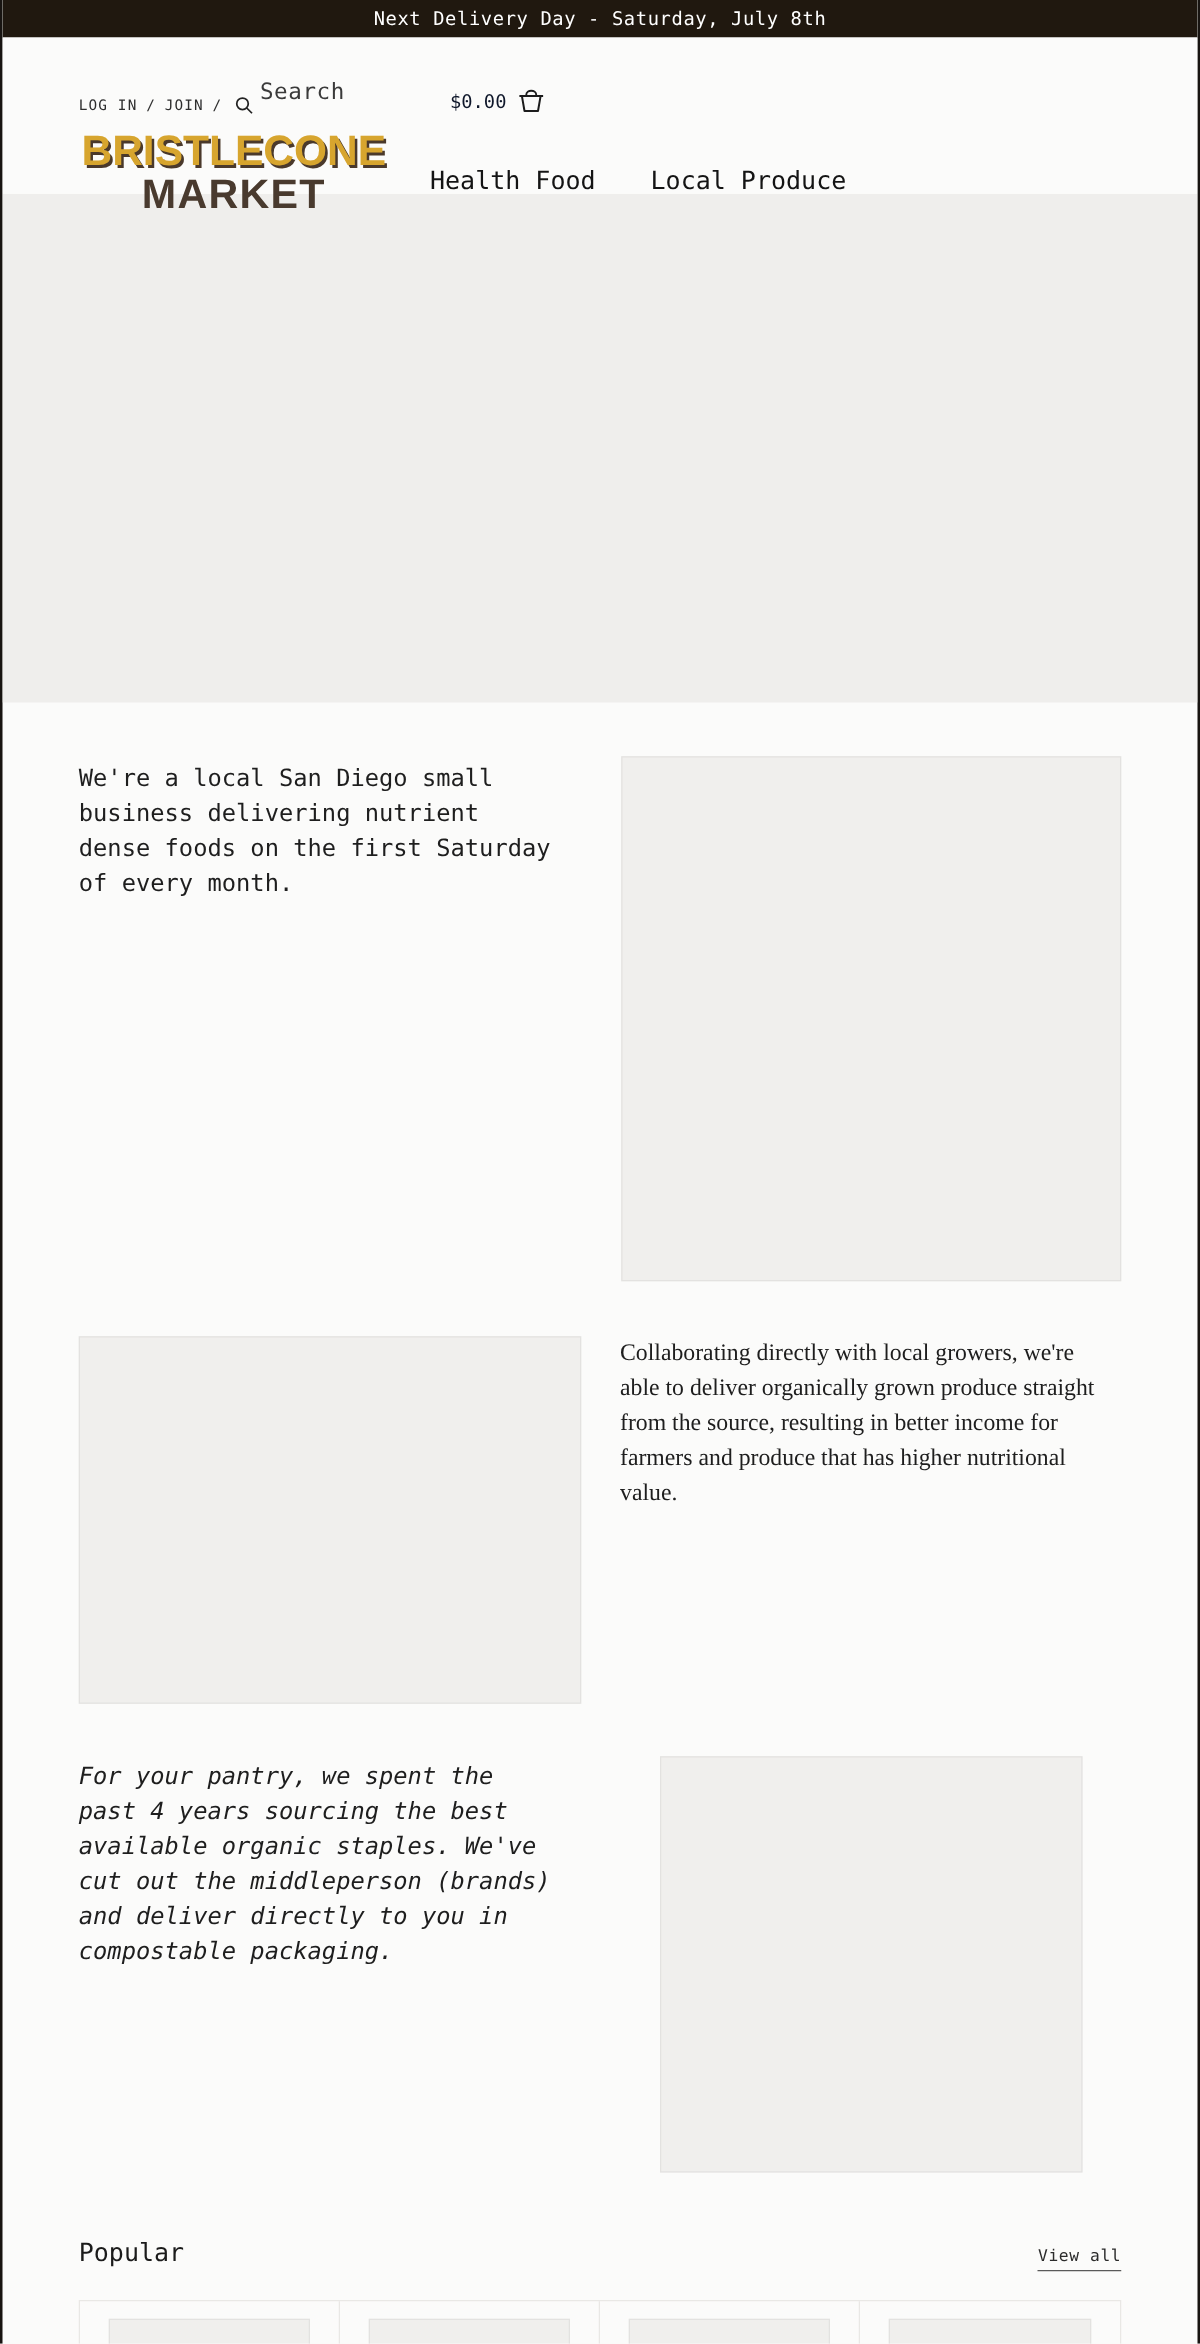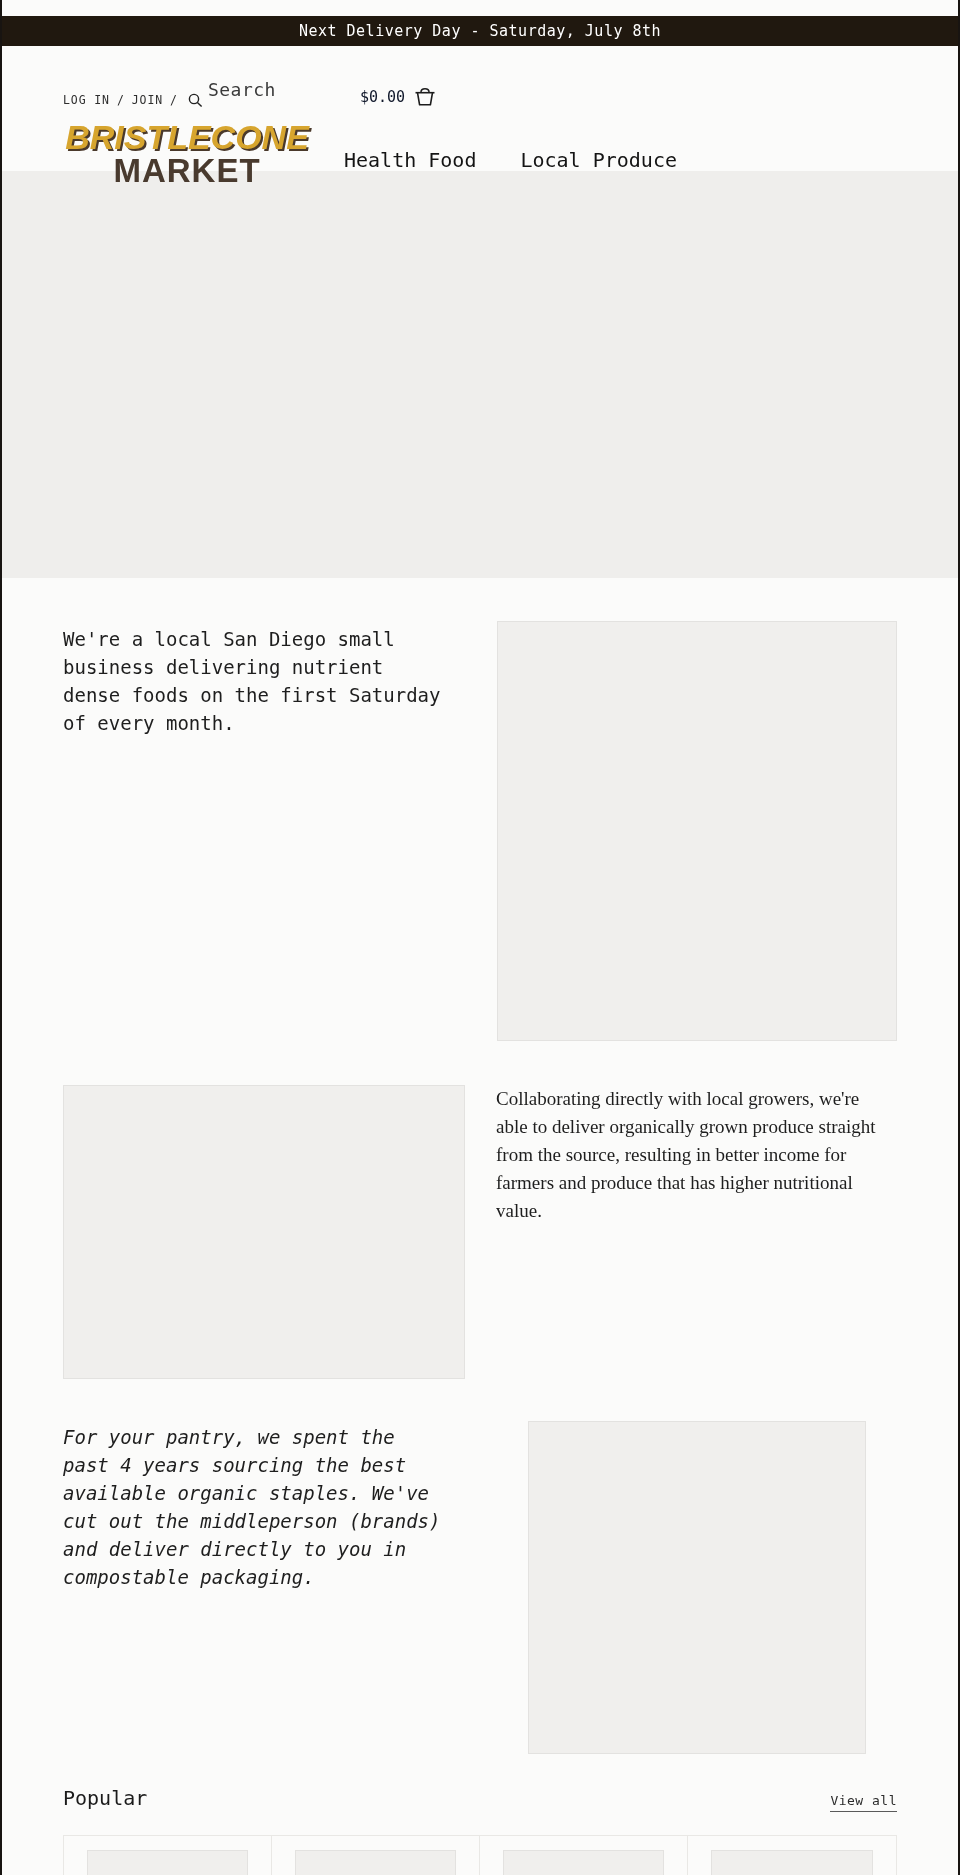--- a/index.html
+++ b/index.html
@@ -13,21 +13,21 @@
   .page {
     width:960px; height:1875px;
     border-left:2px solid #181411; border-right:2px solid #181411;
     overflow:hidden; background:#fbfbfa;
   }
 
   
   .banner {
     height:30px; background:#20180f; color:#ffffff;
     display:flex; align-items:center; justify-content:center;
-    font-size:15px; letter-spacing:0.5px;margin-top:16px;
+    font-size:15px; letter-spacing:0.5px;
   }
 
   
   .header { position:relative; height:125px; background:#fbfbfa; }
   .account-row {
     position:absolute; left:61px; top:40px;
     display:flex; align-items:flex-end; gap:7px;
     font-size:11.5px; letter-spacing:0.9px; color:#2e2e2e;
   }
   .account-row a { color:#2e2e2e; text-decoration:none; }
@@ -42,21 +42,20 @@
   .cart svg { display:block; }
 
   .logo {
     position:absolute; left:61px; top:74px; width:248px;
     text-align:center; font-family:"Liberation Sans", sans-serif;
     font-weight:bold; line-height:1; cursor:pointer;
   }
   .logo-line1 {
     font-size:34px; color:#d7a52e; letter-spacing:0px;
     text-shadow:2px 2px 0 #4a392b;
-    font-style:italic;
   }
   .logo-line2 {
     font-size:33px; color:#493a2e; letter-spacing:1px; margin-top:0px;
   }
 
   .nav {
     position:absolute; left:342px; top:102px;
     display:flex; gap:44px; font-size:20px; color:#141414;
   }
   .nav-item { cursor:pointer; white-space:nowrap; }
@@ -77,21 +76,21 @@
   .section-growers { margin-top:44px; }
   .section-growers .img-col { width:402px; height:294px; }
   .section-growers .text-col { width:384px; margin-left:31px; padding-top:0px;font-family:Liberation Serif, serif; }
 
   .section-pantry { margin-top:42px; justify-content:space-between; }
   .section-pantry .text-col { width:384px; padding-top:2px;font-style:italic; }
   .section-pantry .img-col { width:338px; height:333px; margin-right:31px; }
 
   
   .popular-head {
-    margin-top:32px; display:flex; justify-content:space-between; align-items:baseline;
+    margin-top:52px; display:flex; justify-content:space-between; align-items:baseline;
   }
   .popular-title { font-size:20px; font-weight:normal; color:#1b1b1b; }
   .view-all {
     font-size:13px; color:#2b2b2b; text-decoration:none;
     border-bottom:1px solid #5a5a5a; padding-bottom:3px; letter-spacing:0.5px; cursor:pointer;
   }
   .product-grid {
     margin-top:23px;
     display:grid; grid-template-columns:repeat(4,1fr);
     border:1px solid #e9e8e5; background:#fbfbfa;

